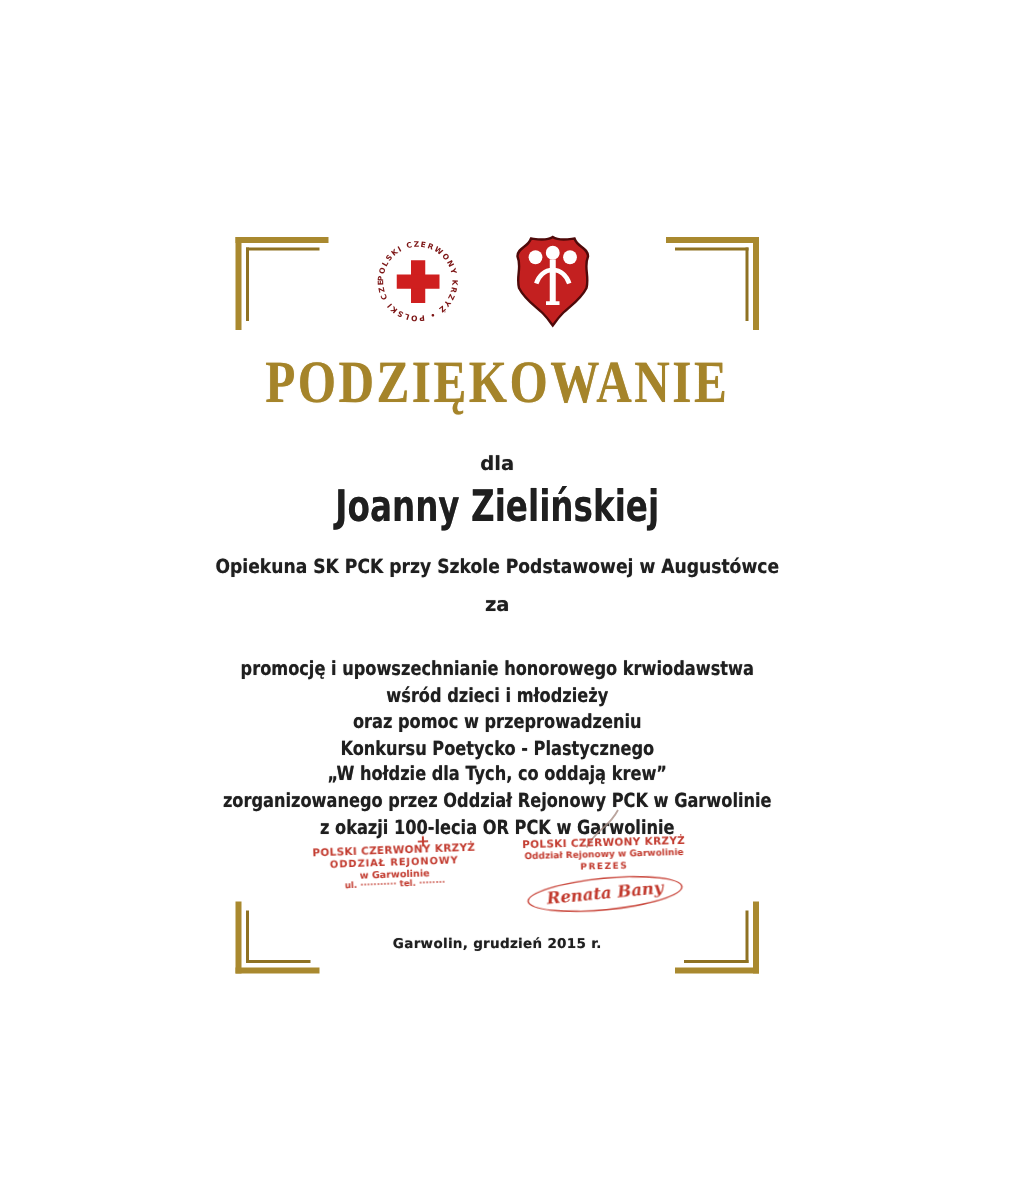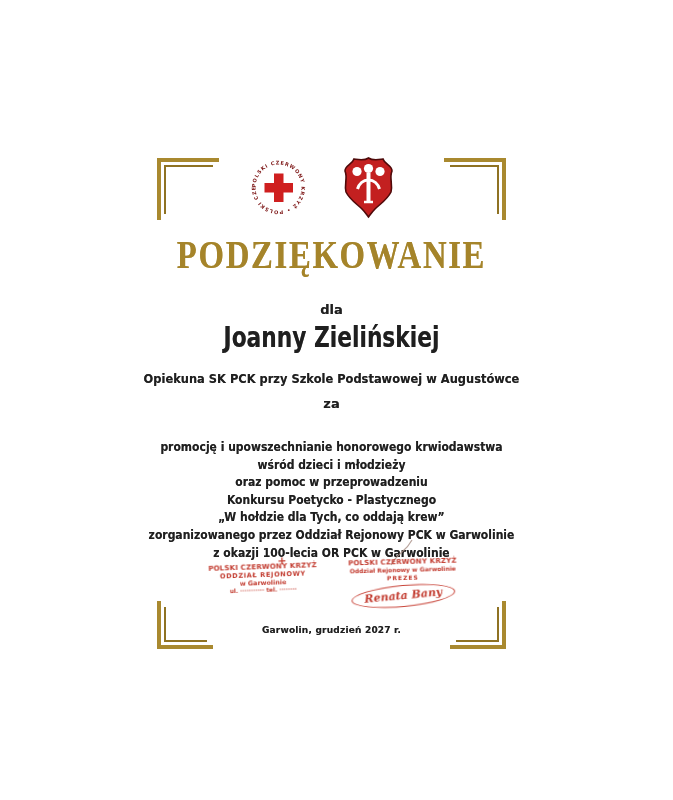--- a/index.html
+++ b/index.html
@@ -118,15 +118,15 @@
 
   <div class="stamp stamp-right">
     <div class="l1">POLSKI CZERWONY KRZYŻ</div>
     <div class="l2">Oddział Rejonowy w Garwolinie</div>
     <div class="l3">PREZES</div>
     <div>
       <span class="sig">Renata Bany</span>
     </div>
   </div>
 
-  <div class="cline datef soft">Garwolin, grudzień 2027 r.</div>
+  <div class="cline datef soft">Garwolin, grudzień 2015 r.</div>
 
 </div>
 
 </body></html>

